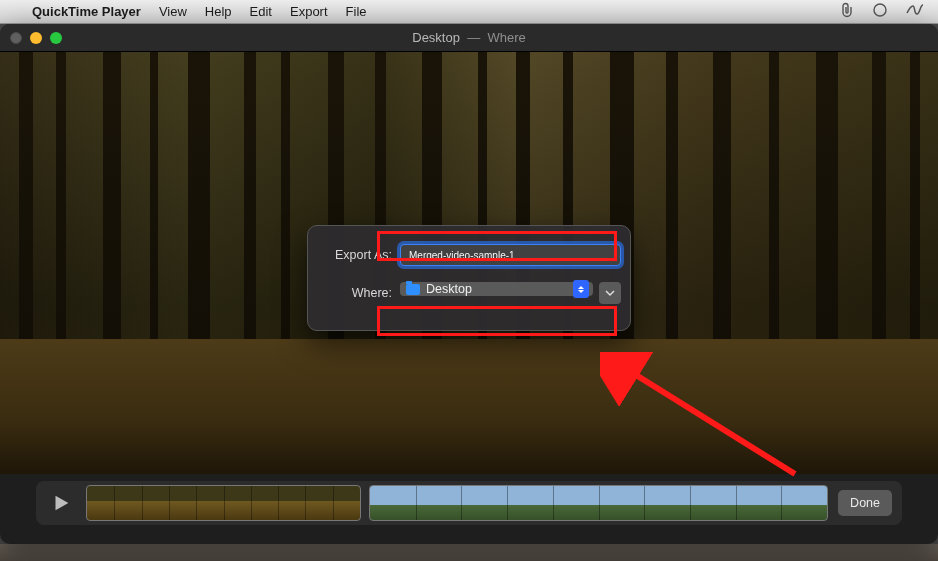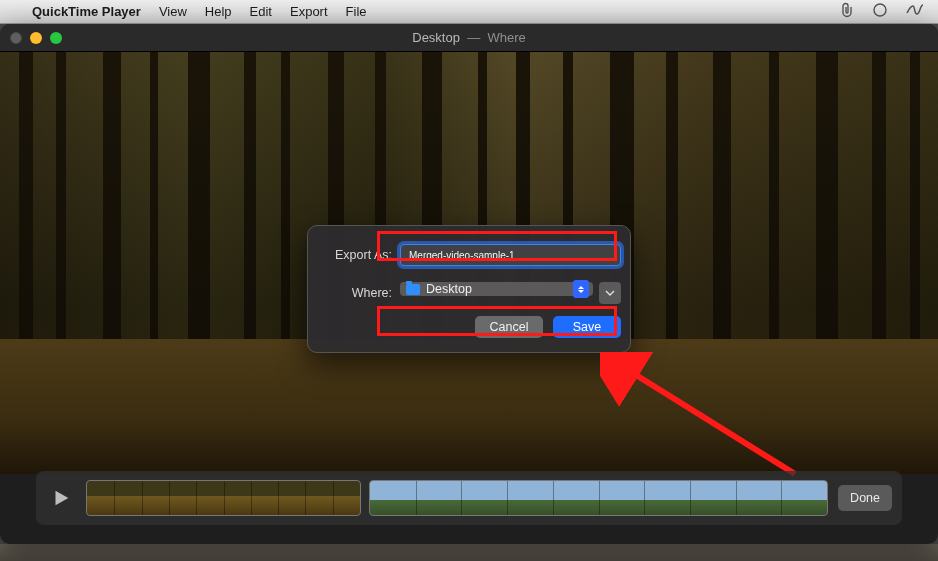--- a/index.html
+++ b/index.html
@@ -146,21 +146,21 @@
     border:none; padding:0 12px;
   }
   .btn-secondary{ background:#6a6a6a; color:#f0f0f0;}
   .btn-primary{ background:#1f6dff; color:#fff; font-weight:500;}
   
   .annot { position:absolute; border:3px solid #ff1a1a; pointer-events:none;}
   .arrow-svg{ position:absolute; pointer-events:none;}
   
   .timeline-bar{
     position:absolute;
-    left:36px; right:36px; bottom:19px; height:54px;
+    left:36px; right:36px; bottom:19px; height:44px;
     background:rgba(50,50,50,.75);
     border-radius:8px;
     display:flex;
     align-items:center;
     padding:0 10px;
     gap:10px;
   }
   .play-btn{
     width:30px; height:30px; display:flex;align-items:center;justify-content:center;color:#bdbdbd;
   }
@@ -276,24 +276,20 @@
           <span class="lbl">Desktop</span>
           <div class="arrows"></div>
         </div>
         <div class="expand-btn">
           <svg viewBox="0 0 10 10">
               <path d="M1 3l4 4 4-4" fill="none" stroke="#ddd" stroke-width="1.5"></path>
             </svg>
         </div>
       </div>
     </div>
-    <div class="btn-row">
-      <button class="btn btn-secondary">Cancel</button>
-      <button class="btn btn-primary">Save</button>
-    </div>
   </div>
 
   <div class="annot" style="left:377px; top:207px; width:240px; height:30px;"></div>
   <div class="annot" style="left:377px; top:282px; width:240px; height:30px;"></div>
 
   <svg class="arrow-svg" style="left:600px; top:328px;" width="220" height="140">
     <defs>
       <marker id="ah" markerWidth="12" markerHeight="12" refX="2" refY="6" orient="auto">
         <path d="M0,0 L12,6 L0,12 z" fill="#ff1a1a"></path>
       </marker>

